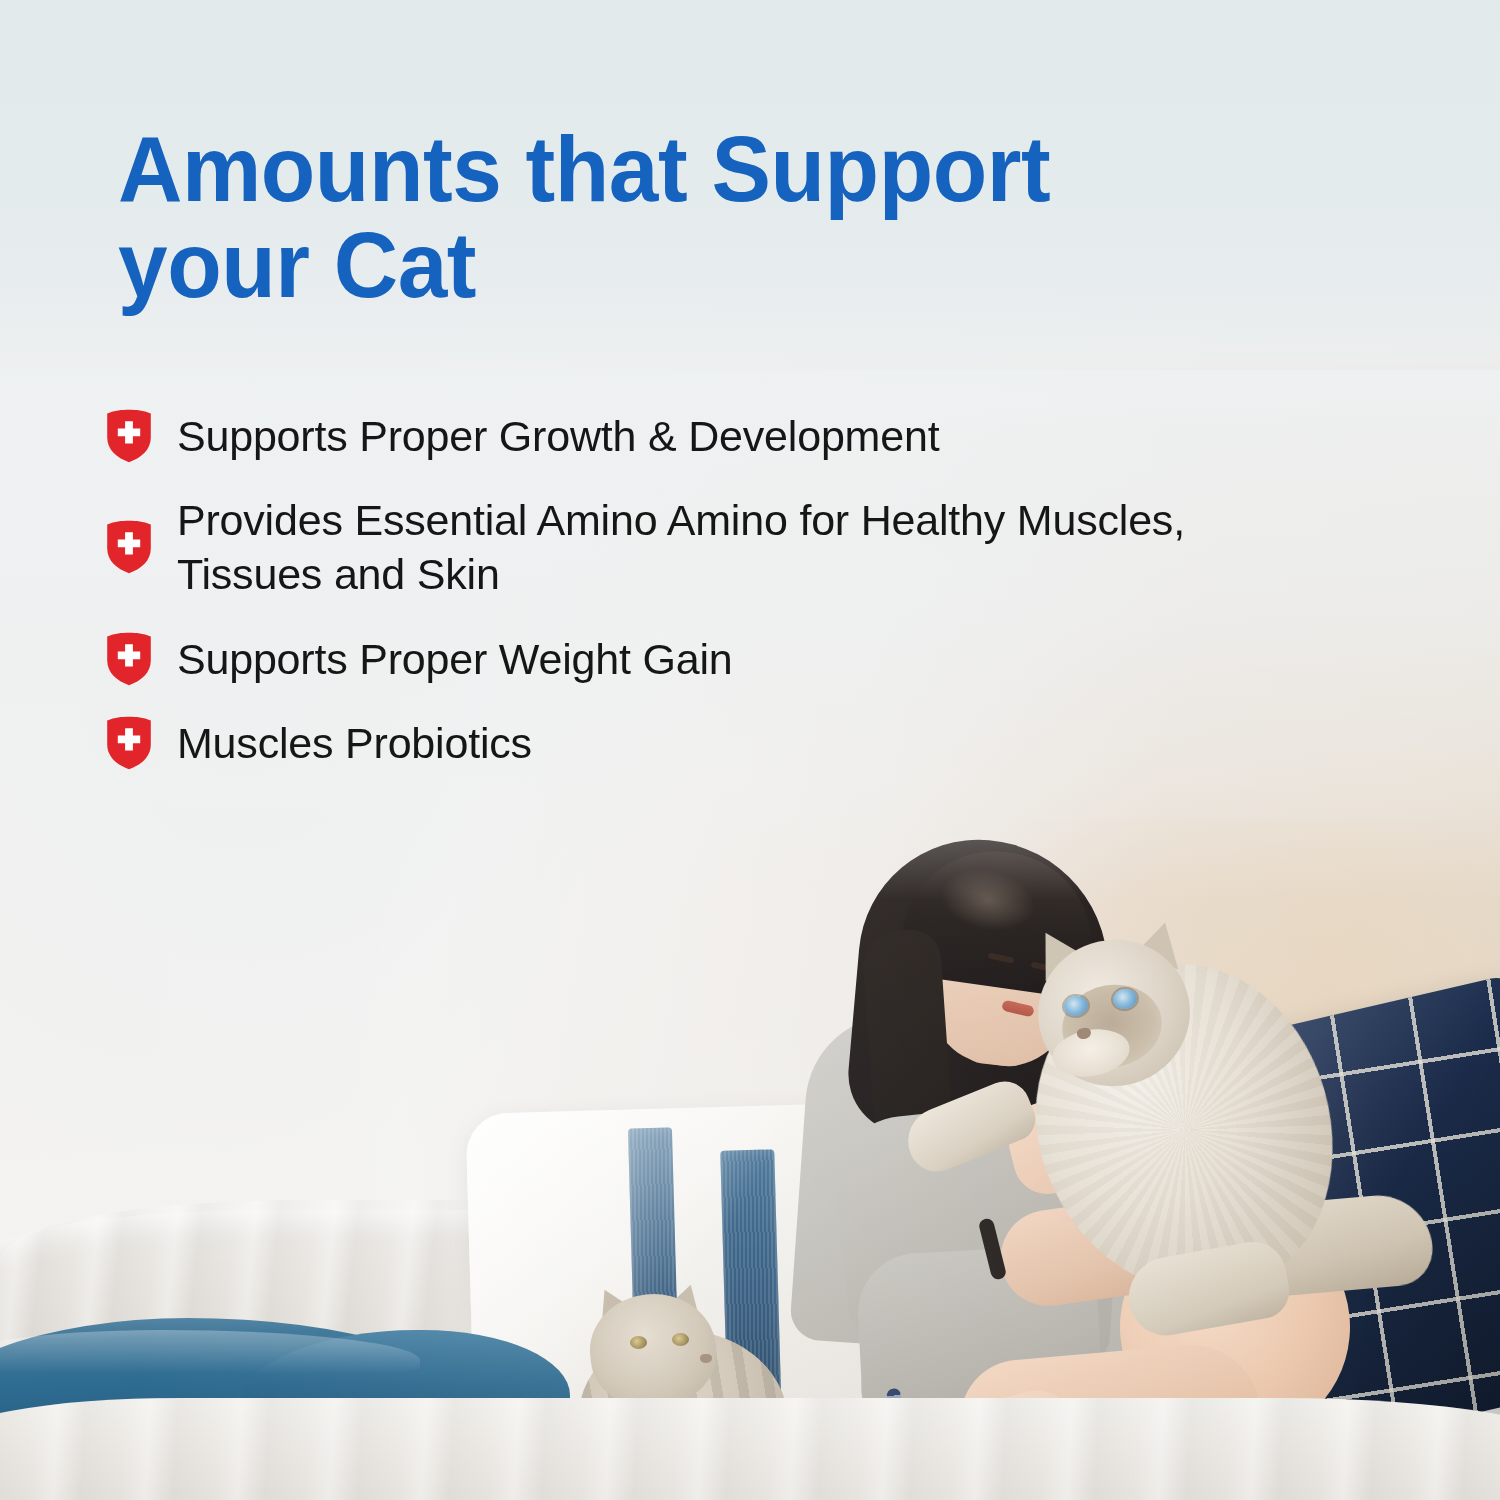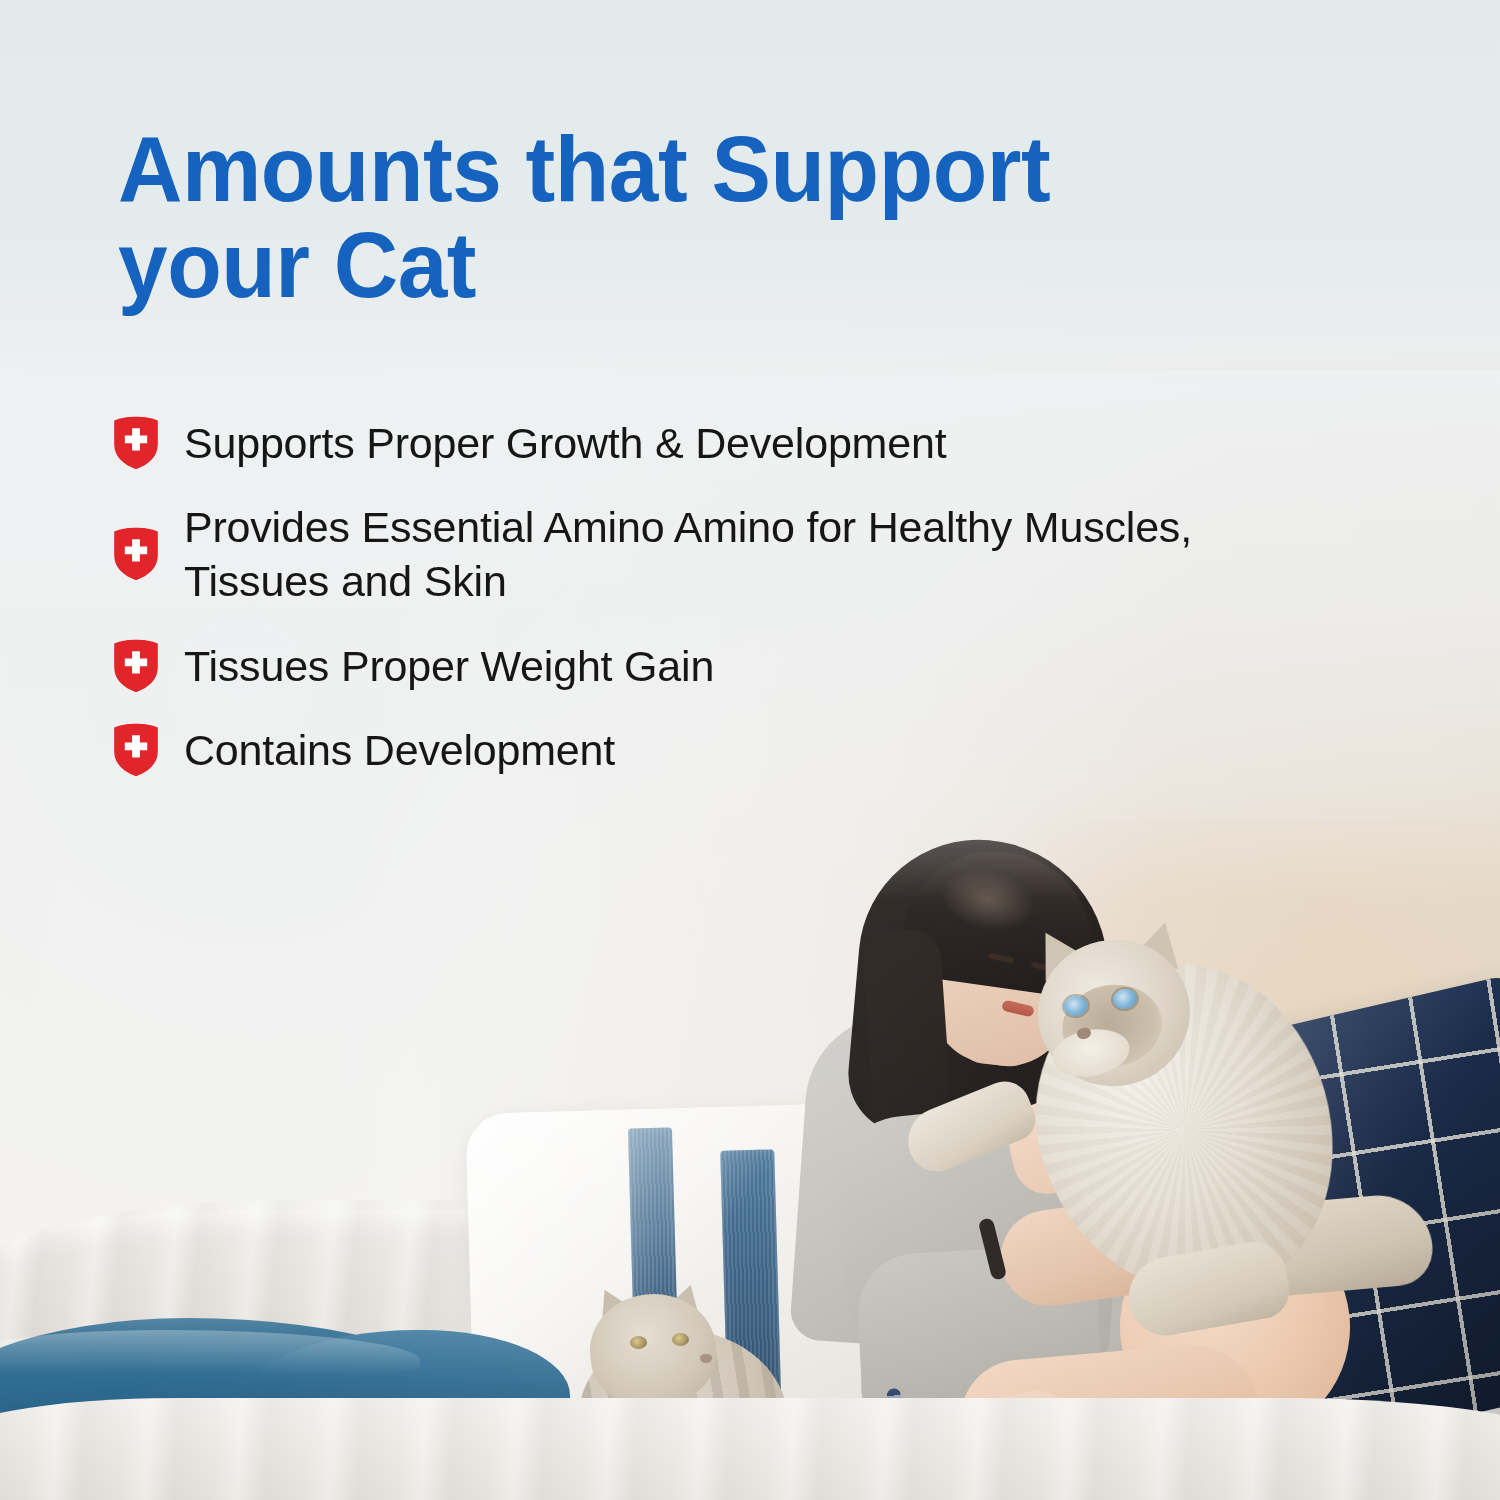--- a/index.html
+++ b/index.html
@@ -656,21 +656,21 @@
     transform: scaleX(0.97);
     transform-origin: left center;
   }
 
   .benefits {
     position: absolute;
     left: 104px;
     top: 408px;
     width: 1230px;
     list-style: none;
-    margin: 8px;
+    margin: 1px;
     padding: 0;
   }
   .benefit-item {
     display: flex;
     align-items: center;
     margin-bottom: 30px;
   }
   .benefit-item:last-child { margin-bottom: 0; }
 
   .shield-icon {
@@ -803,26 +803,26 @@
           <path d="M20.1 12.2 h7.8 v7.3 h7.3 v7.8 h-7.3 v7.3 h-7.8 v-7.3 h-7.3 v-7.8 h7.3 z" fill="#ffffff"></path>
         </svg>
         <span class="benefit-text">Provides Essential Amino Amino for Healthy Muscles, Tissues and Skin</span>
       </li>
 
       <li class="benefit-item">
         <svg class="shield-icon" viewBox="0 0 48 54" aria-hidden="true">
           <path d="M2.2 4.6 C 10 1.4 16.5 0.8 24 0.8 C 31.5 0.8 38 1.4 45.8 4.6 L 45.8 28.5 C 45.8 40.5 36.5 48.8 24 53.2 C 11.5 48.8 2.2 40.5 2.2 28.5 Z" fill="#e2252b"></path>
           <path d="M20.1 12.2 h7.8 v7.3 h7.3 v7.8 h-7.3 v7.3 h-7.8 v-7.3 h-7.3 v-7.8 h7.3 z" fill="#ffffff"></path>
         </svg>
-        <span class="benefit-text">Tissues Proper Weight Gain</span>
+        <span class="benefit-text">Supports Proper Weight Gain</span>
       </li>
 
       <li class="benefit-item">
         <svg class="shield-icon" viewBox="0 0 48 54" aria-hidden="true">
           <path d="M2.2 4.6 C 10 1.4 16.5 0.8 24 0.8 C 31.5 0.8 38 1.4 45.8 4.6 L 45.8 28.5 C 45.8 40.5 36.5 48.8 24 53.2 C 11.5 48.8 2.2 40.5 2.2 28.5 Z" fill="#e2252b"></path>
           <path d="M20.1 12.2 h7.8 v7.3 h7.3 v7.8 h-7.3 v7.3 h-7.8 v-7.3 h-7.3 v-7.8 h7.3 z" fill="#ffffff"></path>
         </svg>
-        <span class="benefit-text">Contains Development</span>
+        <span class="benefit-text">Muscles Probiotics</span>
       </li>
 
     </ul>
   </div>
 </div>
 
 </body></html>

